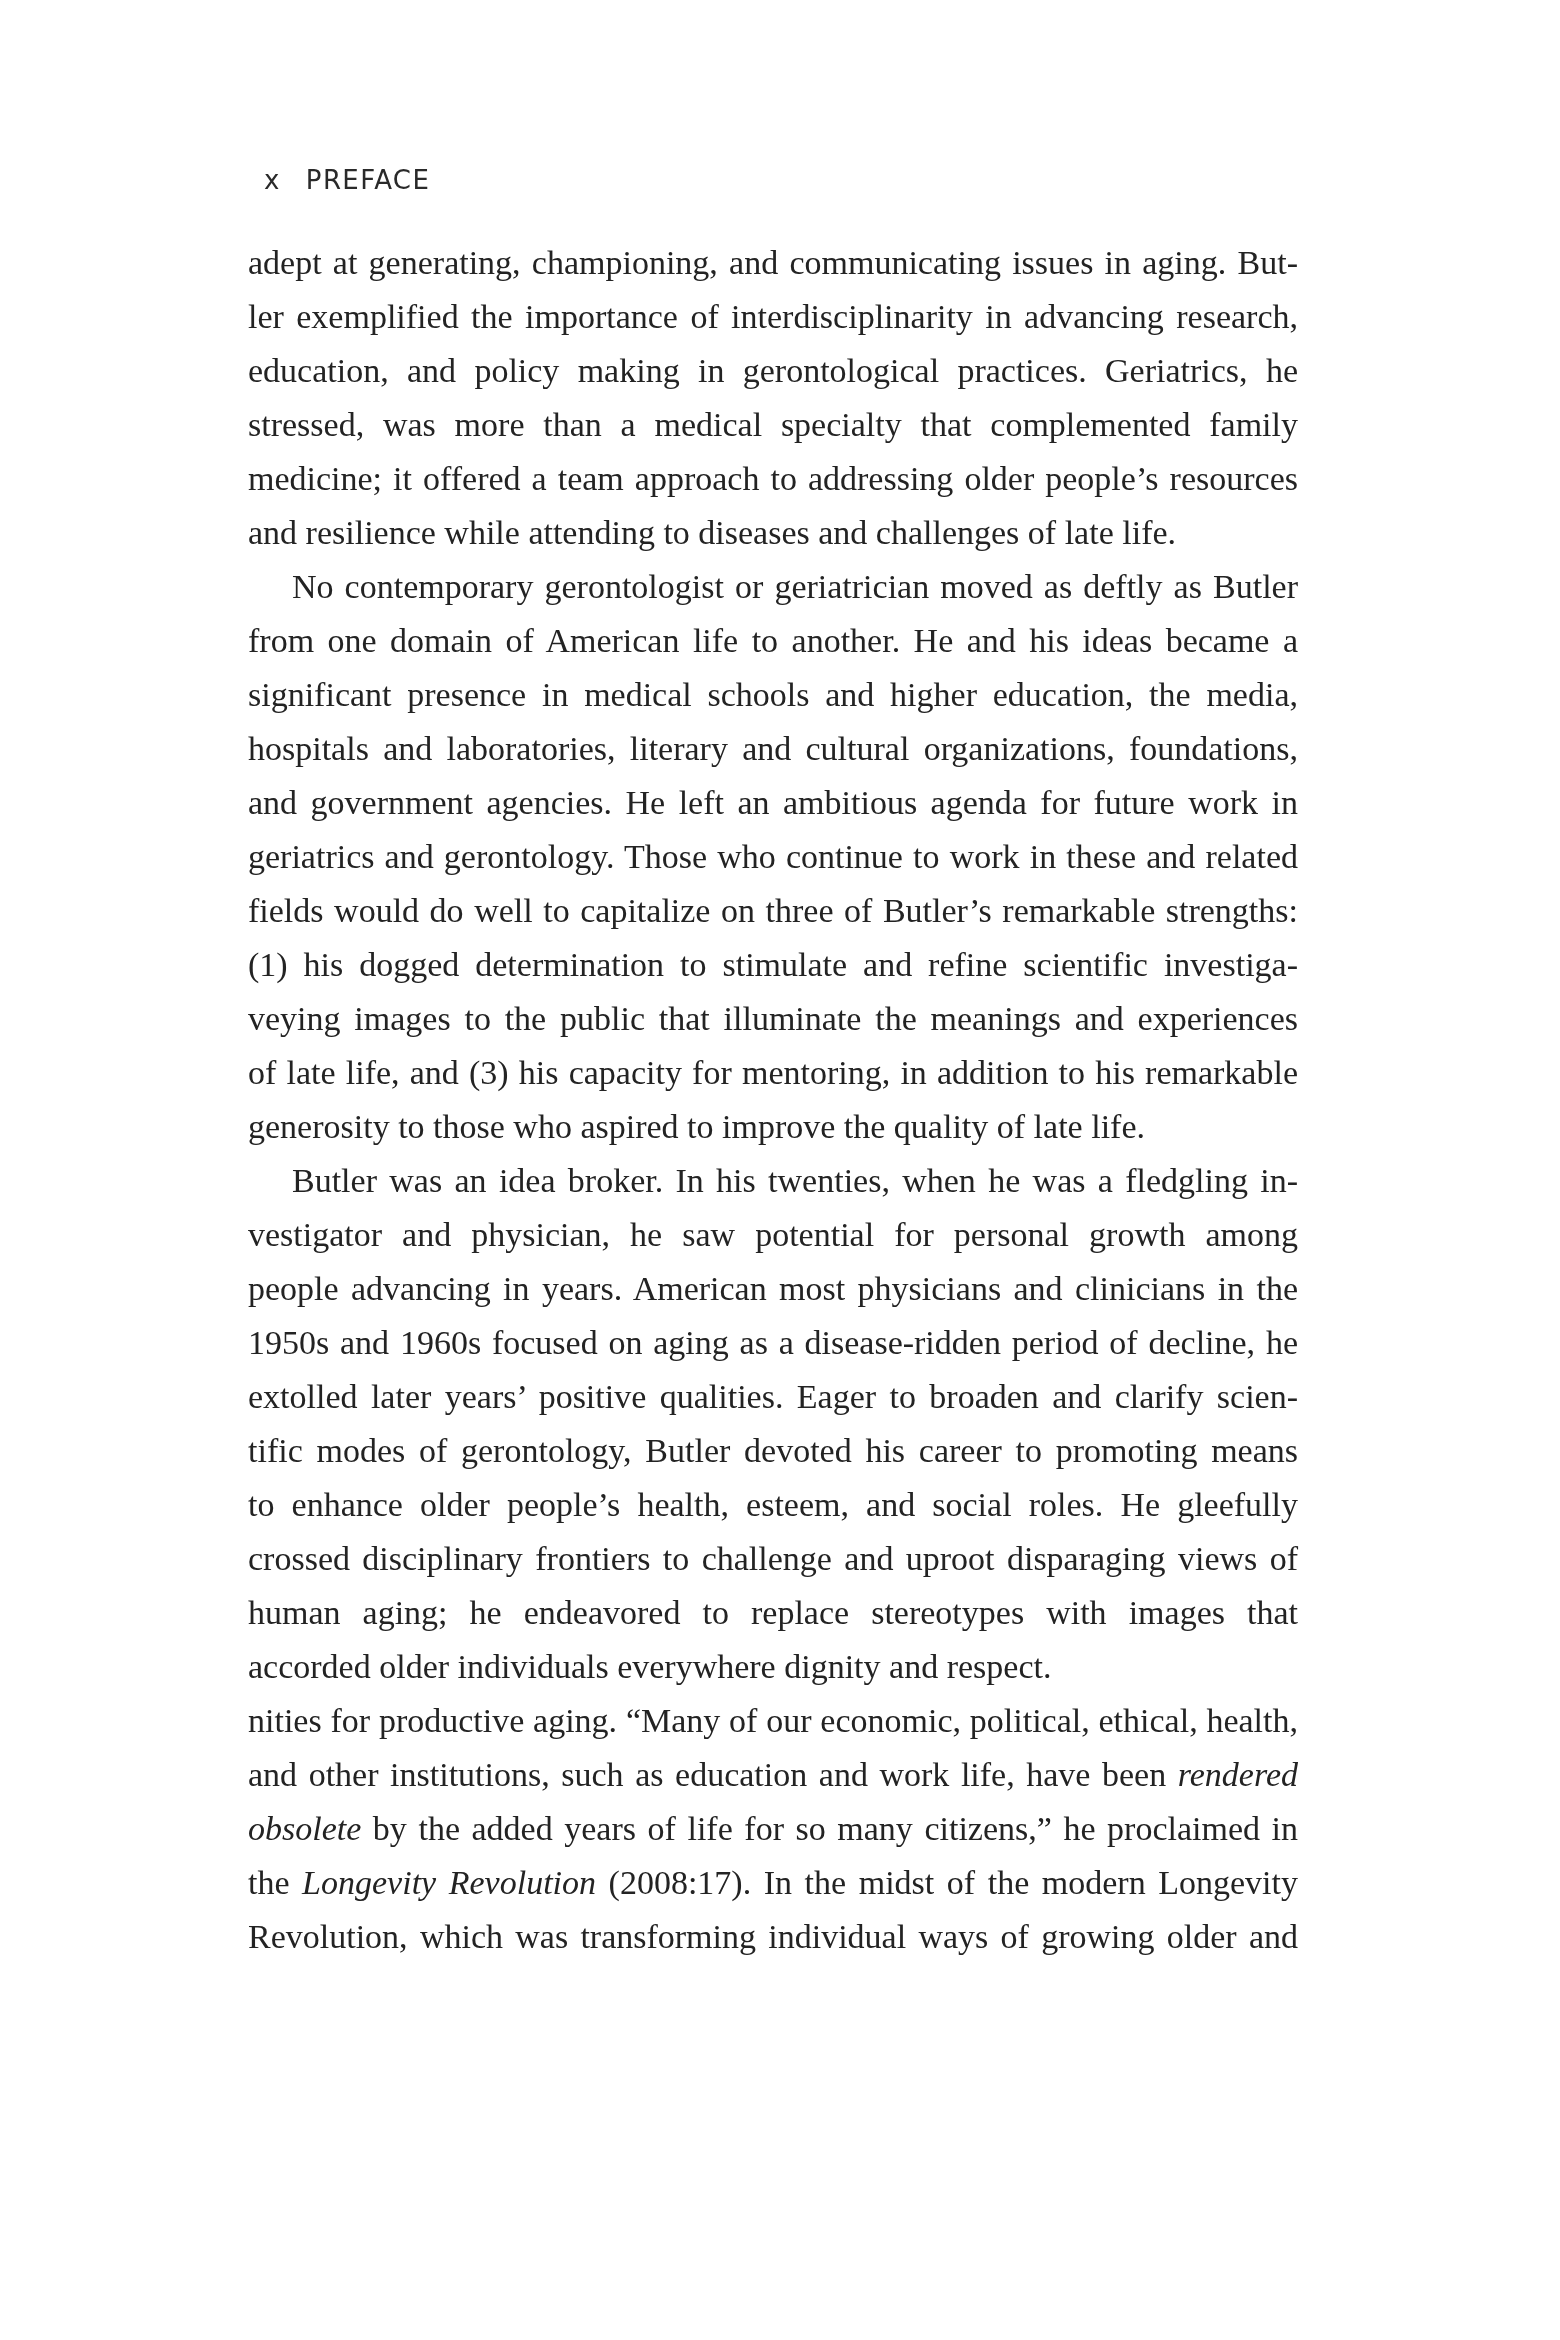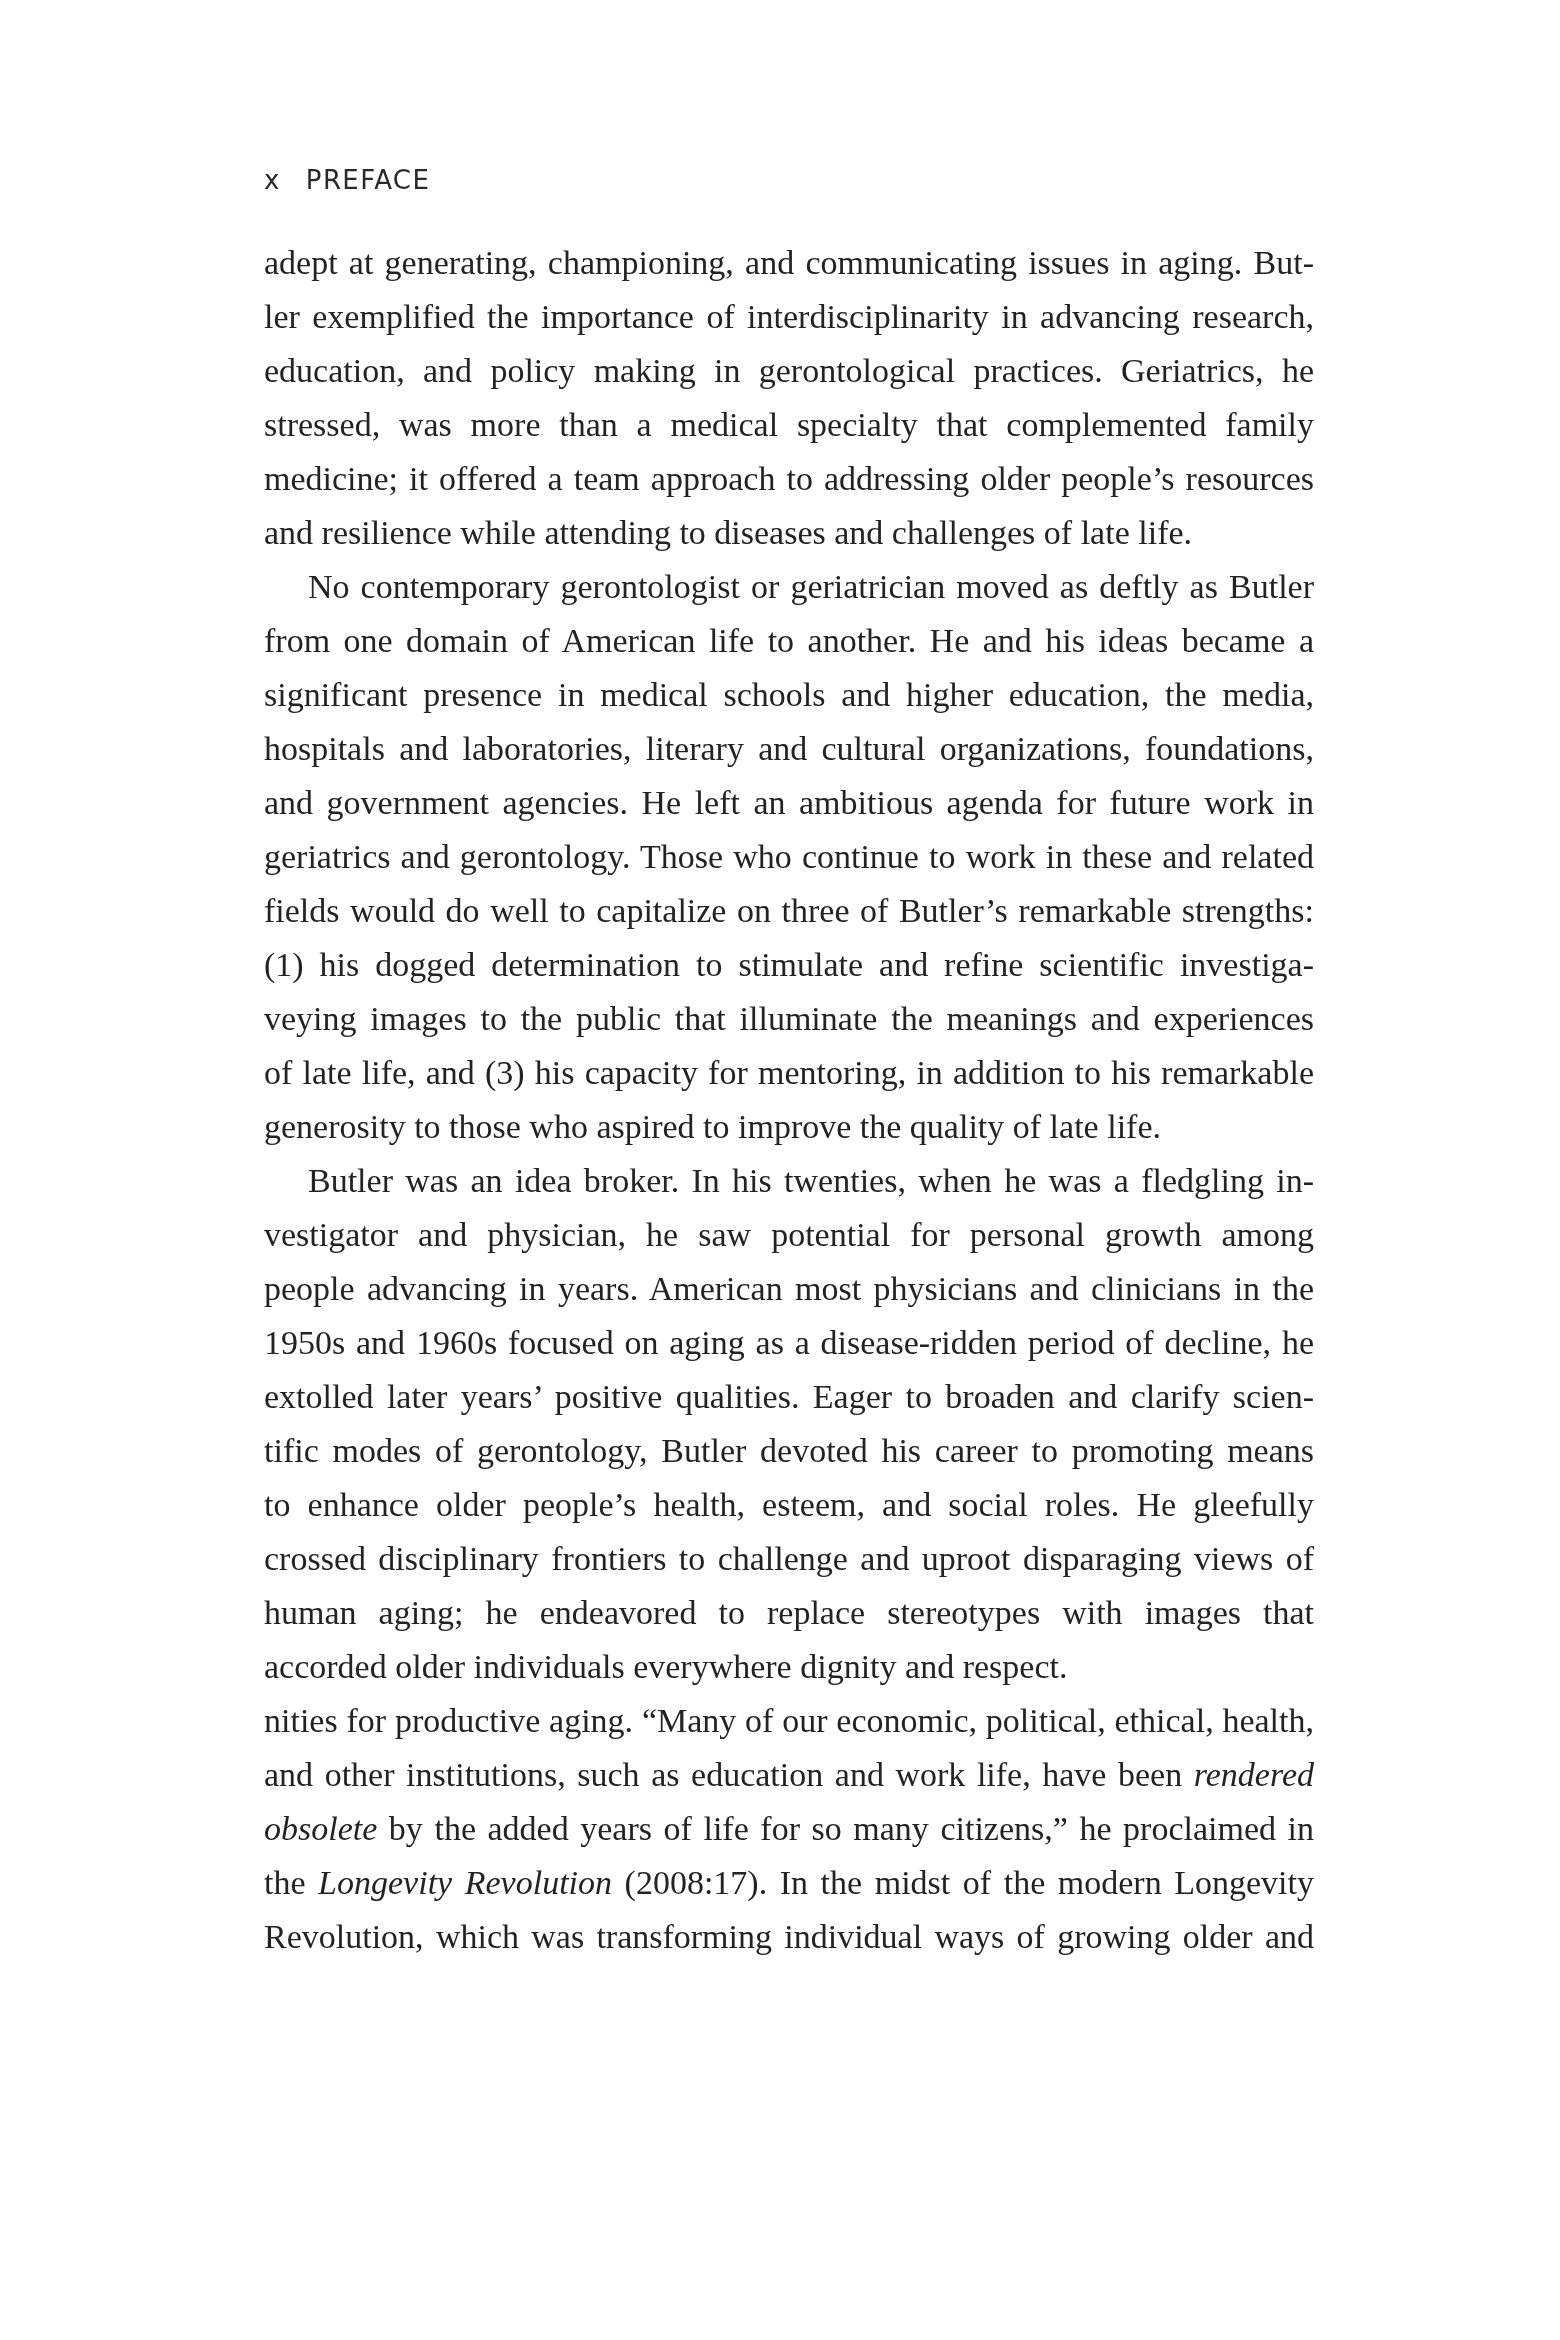--- a/index.html
+++ b/index.html
@@ -29,21 +29,21 @@
       letter-spacing: 1.4px;
       color: #2a2a2a;
       white-space: pre;
       margin-top: 12px;
     }
     .running-head .folio {
       margin-right: 25px;
     }
     .body-text {
       position: absolute;
-      left: 264px;
+      left: 248px;
       top: 236px;
       width: 1050px;
       font-family: "Liberation Serif", "DejaVu Serif", serif;
       font-size: 34px;
       color: #232323;
     }
     .line {
       display: block;
       height: 54px;
       line-height: 54px;

